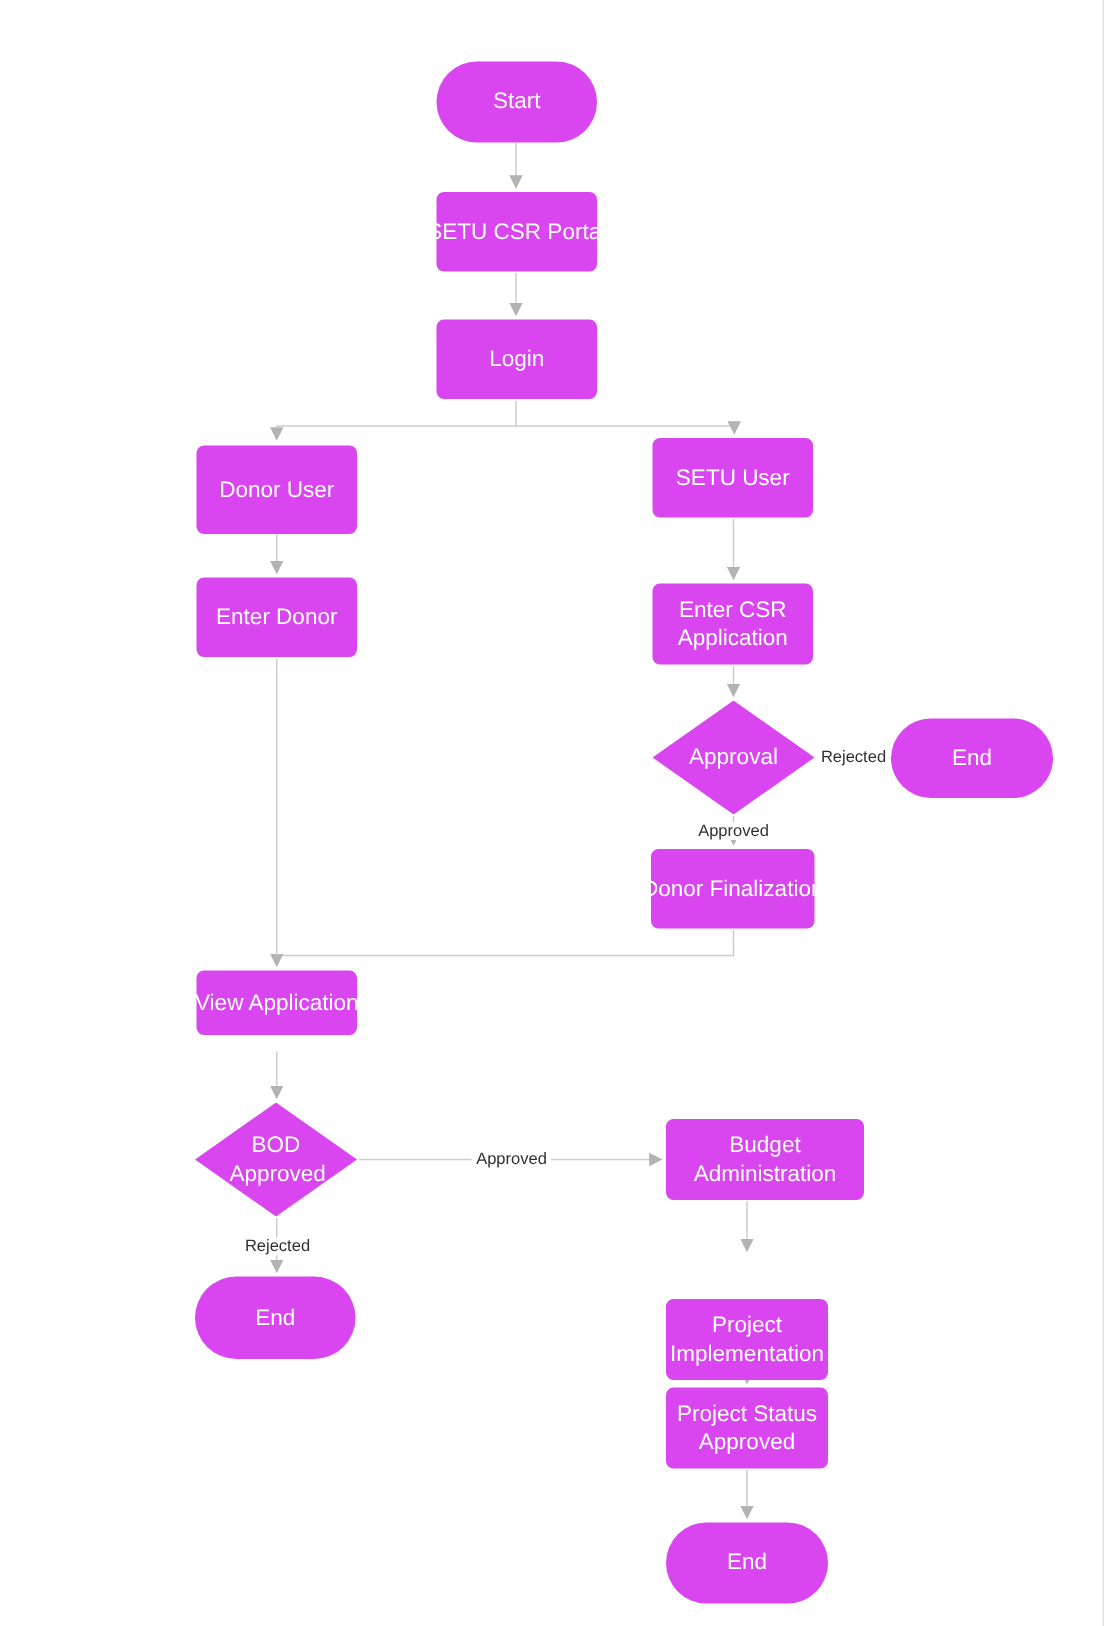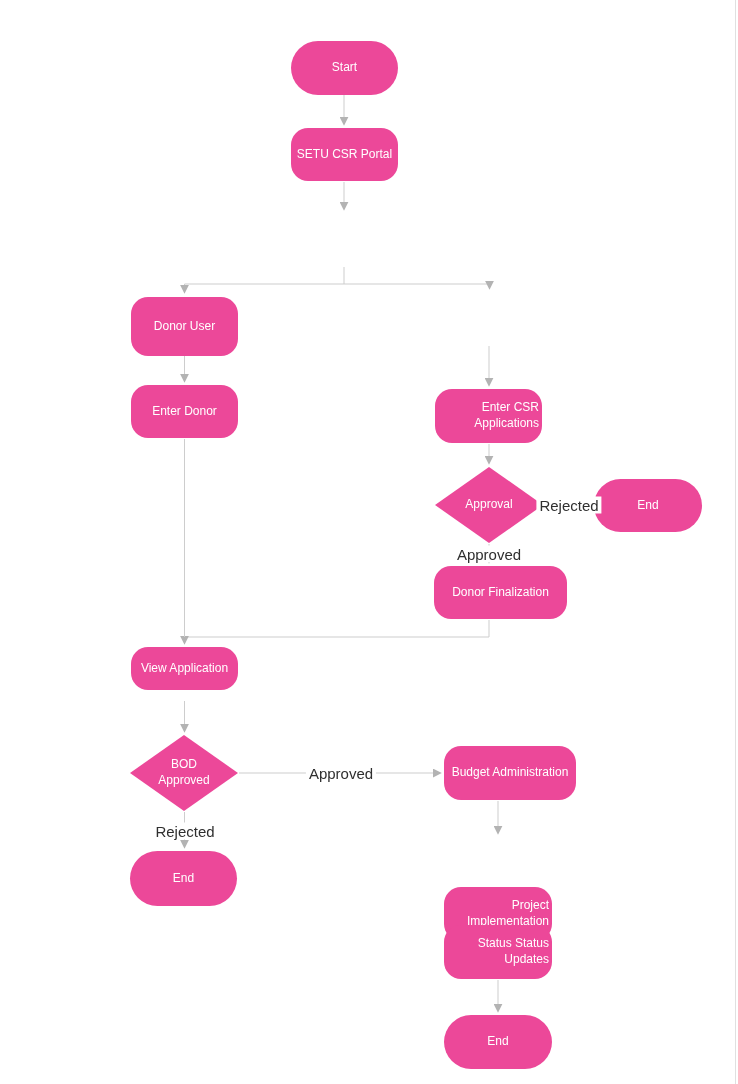--- a/index.html
+++ b/index.html
@@ -16,41 +16,41 @@
     left: 0; top: 0;
     width: 738px; height: 1084px;
   }
   .node {
     position: absolute;
     display: flex;
     align-items: center;
     justify-content: center;
     text-align: center;
     color: #ffffff;
-    font-size: 12px;
+    font-size: 15px;
     line-height: 1.3;
-    background: #ec4899;
+    background: #d946ef;
     box-sizing: border-box;
     padding: 2px 3px;
     cursor: default;
   }
-  .process    { border-radius: 17px; text-align: right; }
+  .process    { border-radius: 5px; }
   .terminator { border-radius: 28px; }
   .decision   {
     clip-path: polygon(50% 0, 100% 50%, 50% 100%, 0 50%);
     border-radius: 0;
     padding: 2px 10px;
   }
   .nowrap { white-space: nowrap; }
   .edge-label {
     position: absolute;
     transform: translate(-50%, -50%);
     background: #ffffff;
     color: #2f2f2f;
-    font-size: 15px;
+    font-size: 11px;
     padding: 0 3px;
     white-space: nowrap;
   }
   .page-border {
     position: absolute;
     left: 735px; top: 0;
     width: 1px; height: 1084px;
     background: #e0e0e0;
   }
 </style>
@@ -88,68 +88,74 @@
   </svg>
 
   <div class="node terminator" style="left:291px; top:41px; width:107px; height:54px;">
     <span>Start</span>
   </div>
 
   <div class="node process" style="left:291px; top:128px; width:107px; height:53px;">
     <span class="nowrap">SETU CSR Portal</span>
   </div>
 
+  <div class="node process" style="left:291px; top:213px; width:107px; height:53px;">
+    <span>Login</span>
+  </div>
 
   <div class="node process" style="left:131px; top:297px; width:107px; height:59px;">
     <span class="nowrap">Donor User</span>
   </div>
 
+  <div class="node process" style="left:435px; top:292px; width:107px; height:53px;">
+    <span class="nowrap">SETU User</span>
+  </div>
 
   <div class="node process" style="left:131px; top:385px; width:107px; height:53px;">
     <span class="nowrap">Enter Donor</span>
   </div>
 
   <div class="node process" style="left:435px; top:389px; width:107px; height:54px;">
-    <span>Enter CSR Applications</span>
+    <span>Enter CSR Application</span>
   </div>
 
   <div class="node decision" style="left:435px; top:467px; width:108px; height:76px;">
     <span>Approval</span>
   </div>
 
   <div class="node terminator" style="left:594px; top:479px; width:108px; height:53px;">
     <span>End</span>
   </div>
 
-  <div class="node process" style="left:434px; top:566px; width:133px; height:53px;">
+  <div class="node process" style="left:434px; top:566px; width:109px; height:53px;">
     <span class="nowrap">Donor Finalization</span>
   </div>
 
   <div class="node process" style="left:131px; top:647px; width:107px; height:43px;">
     <span class="nowrap">View Application</span>
   </div>
 
   <div class="node decision" style="left:130px; top:735px; width:108px; height:76px;">
     <span style="max-width:62px;">BOD Approved</span>
   </div>
 
   <div class="node process" style="left:444px; top:746px; width:132px; height:54px;">
     <span>Budget Administration</span>
   </div>
 
   <div class="node terminator" style="left:130px; top:851px; width:107px; height:55px;">
     <span>End</span>
   </div>
 
-  <div class="node process" style="left:444px; top:887px; width:108px; height:54px;">
+  <div class="node process" style="left:444px; top:866px; width:108px; height:54px;">
     <span>Project Implementation</span>
   </div>
 
   <div class="node process" style="left:444px; top:925px; width:108px; height:54px;">
-    <span>Status Status Updates</span>
+    <span>Project Status Approved</span>
   </div>
 
   <div class="node terminator" style="left:444px; top:1015px; width:108px; height:54px;">
     <span>End</span>
   </div>
 
   <div class="edge-label" style="left:569px; top:505px;">Rejected</div>
 
   <div class="edge-label" style="left:489px; top:554px;">Approved</div>
 

